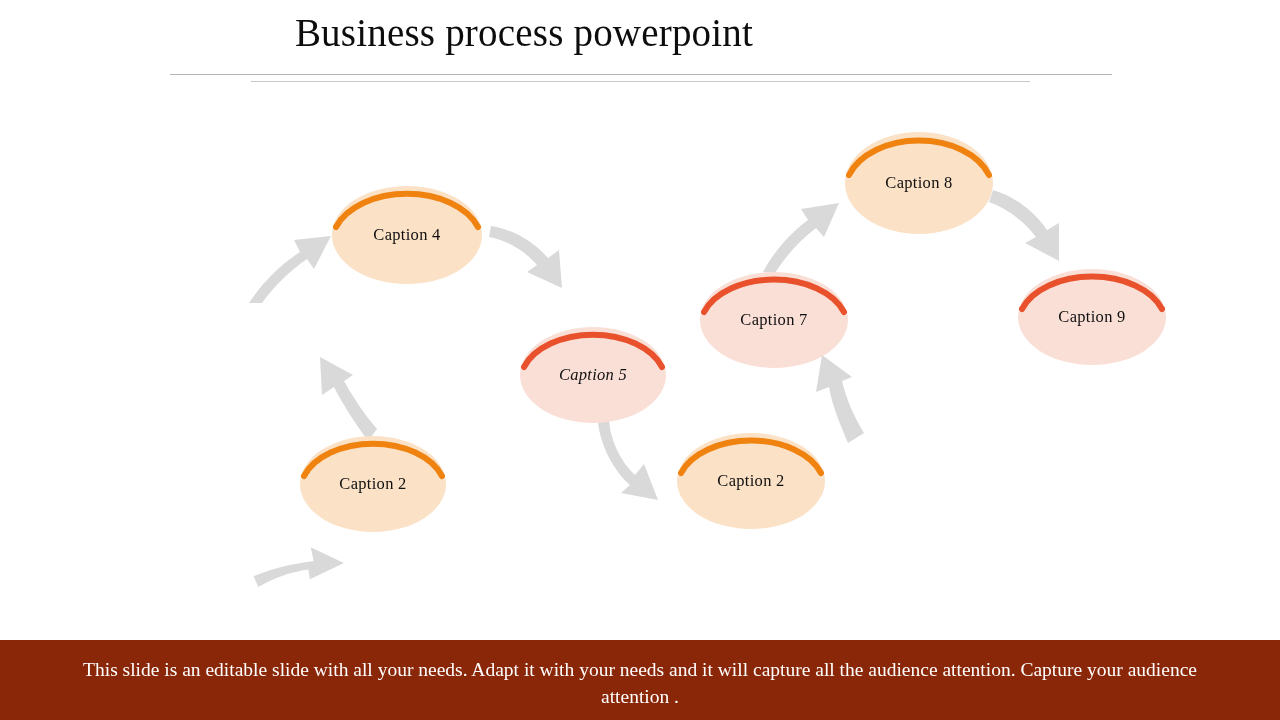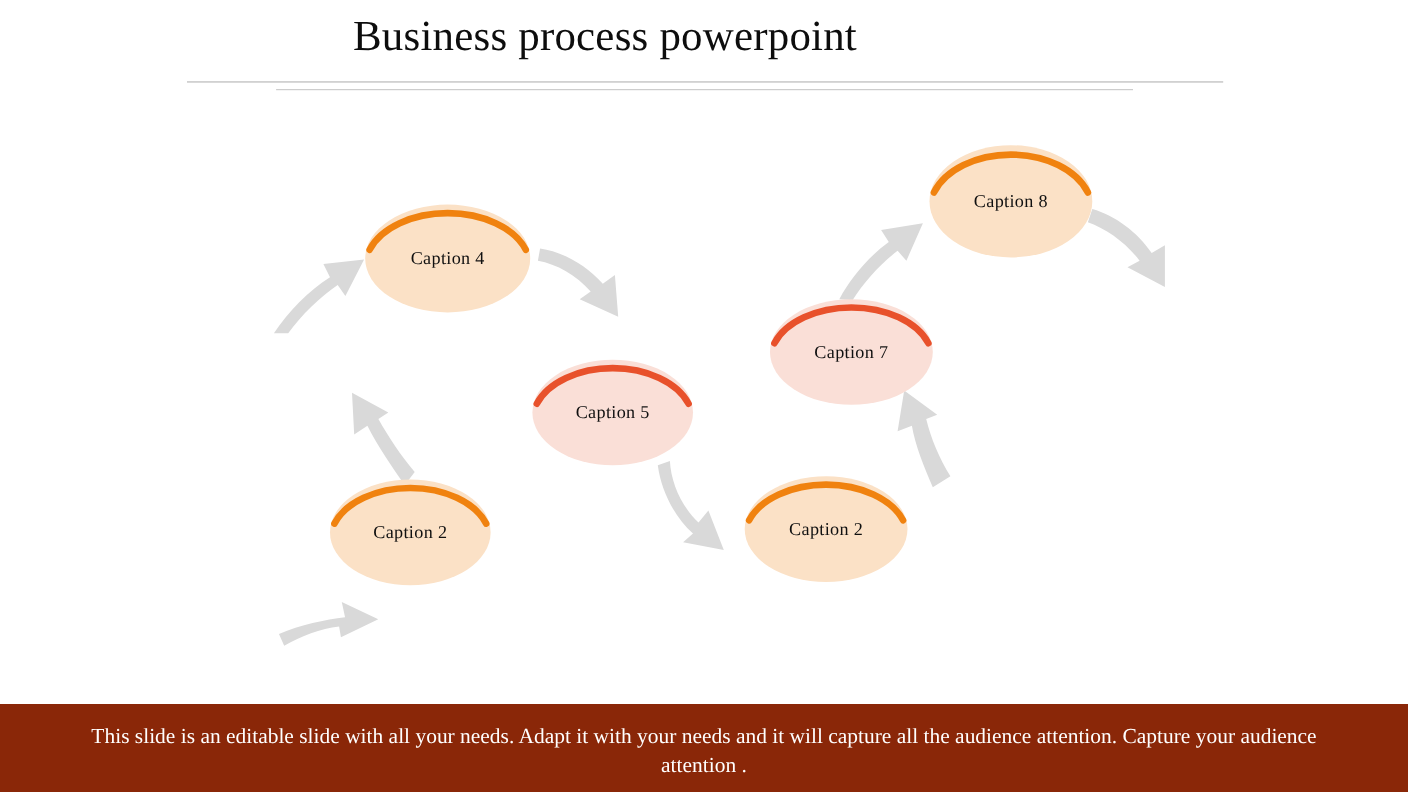--- a/index.html
+++ b/index.html
@@ -28,21 +28,20 @@
     left: 0;
     top: 8px;
     width: 1048px;
     text-align: center;
     font-size: 39px;
     line-height: 50px;
     color: #0d0d0d;
     font-family: "Liberation Serif", "DejaVu Serif", serif;
     letter-spacing: 0.2px;
     white-space: nowrap;
-    margin-left: 26px;
   }
   #rule-top {
     position: absolute;
     left: 170px;
     top: 74px;
     width: 942px;
     height: 1px;
     background: #b3b3b3;
   }
   #rule-bottom {
@@ -162,21 +161,21 @@
 
 
     <div class="node" style="left:332px; top:186px; width:150px; height:98px;">
       <svg class="node-svg" width="150" height="98" viewBox="0 0 150 98" xmlns="http://www.w3.org/2000/svg">
         <ellipse cx="75" cy="49" rx="75" ry="49" fill="#fbe1c6"></ellipse>
         <path d="M4,41 A75,49 0 0 1 146,41" fill="none" stroke="#f0820f" stroke-width="6" stroke-linecap="round"></path>
       </svg>
       <div class="node-label">Caption 4</div>
     </div>
 
-    <div class="node" style="left:484px; top:327px; width:146px; height:96px;">
+    <div class="node" style="left:520px; top:327px; width:146px; height:96px;font-style:italic;">
       <svg class="node-svg" width="146" height="96" viewBox="0 0 146 96" xmlns="http://www.w3.org/2000/svg">
         <ellipse cx="73" cy="48" rx="73" ry="48" fill="#fadfd7"></ellipse>
         <path d="M4,40 A73,48 0 0 1 142,40" fill="none" stroke="#e8512b" stroke-width="6" stroke-linecap="round"></path>
       </svg>
       <div class="node-label">Caption 5</div>
     </div>
 
     <div class="node" style="left:677px; top:433px; width:148px; height:96px;">
       <svg class="node-svg" width="148" height="96" viewBox="0 0 148 96" xmlns="http://www.w3.org/2000/svg">
         <ellipse cx="74" cy="48" rx="74" ry="48" fill="#fbe1c6"></ellipse>
@@ -194,20 +193,27 @@
     </div>
 
     <div class="node" style="left:845px; top:132px; width:148px; height:102px;">
       <svg class="node-svg" width="148" height="102" viewBox="0 0 148 102" xmlns="http://www.w3.org/2000/svg">
         <ellipse cx="74" cy="51" rx="74" ry="51" fill="#fbe1c6"></ellipse>
         <path d="M4,43 A74,51 0 0 1 144,43" fill="none" stroke="#f0820f" stroke-width="6" stroke-linecap="round"></path>
       </svg>
       <div class="node-label">Caption 8</div>
     </div>
 
+    <div class="node" style="left:1018px; top:269px; width:148px; height:96px;">
+      <svg class="node-svg" width="148" height="96" viewBox="0 0 148 96" xmlns="http://www.w3.org/2000/svg">
+        <ellipse cx="74" cy="48" rx="74" ry="48" fill="#fadfd7"></ellipse>
+        <path d="M4,40 A74,48 0 0 1 144,40" fill="none" stroke="#e8512b" stroke-width="6" stroke-linecap="round"></path>
+      </svg>
+      <div class="node-label">Caption 9</div>
+    </div>
 
   </div>
 
   <div id="footer">
     <div id="footer-text">This slide is an editable slide with all your needs. Adapt it with your needs and it will capture all the audience attention. Capture your audience attention .</div>
   </div>
 
 </div>
 
 </body></html>

